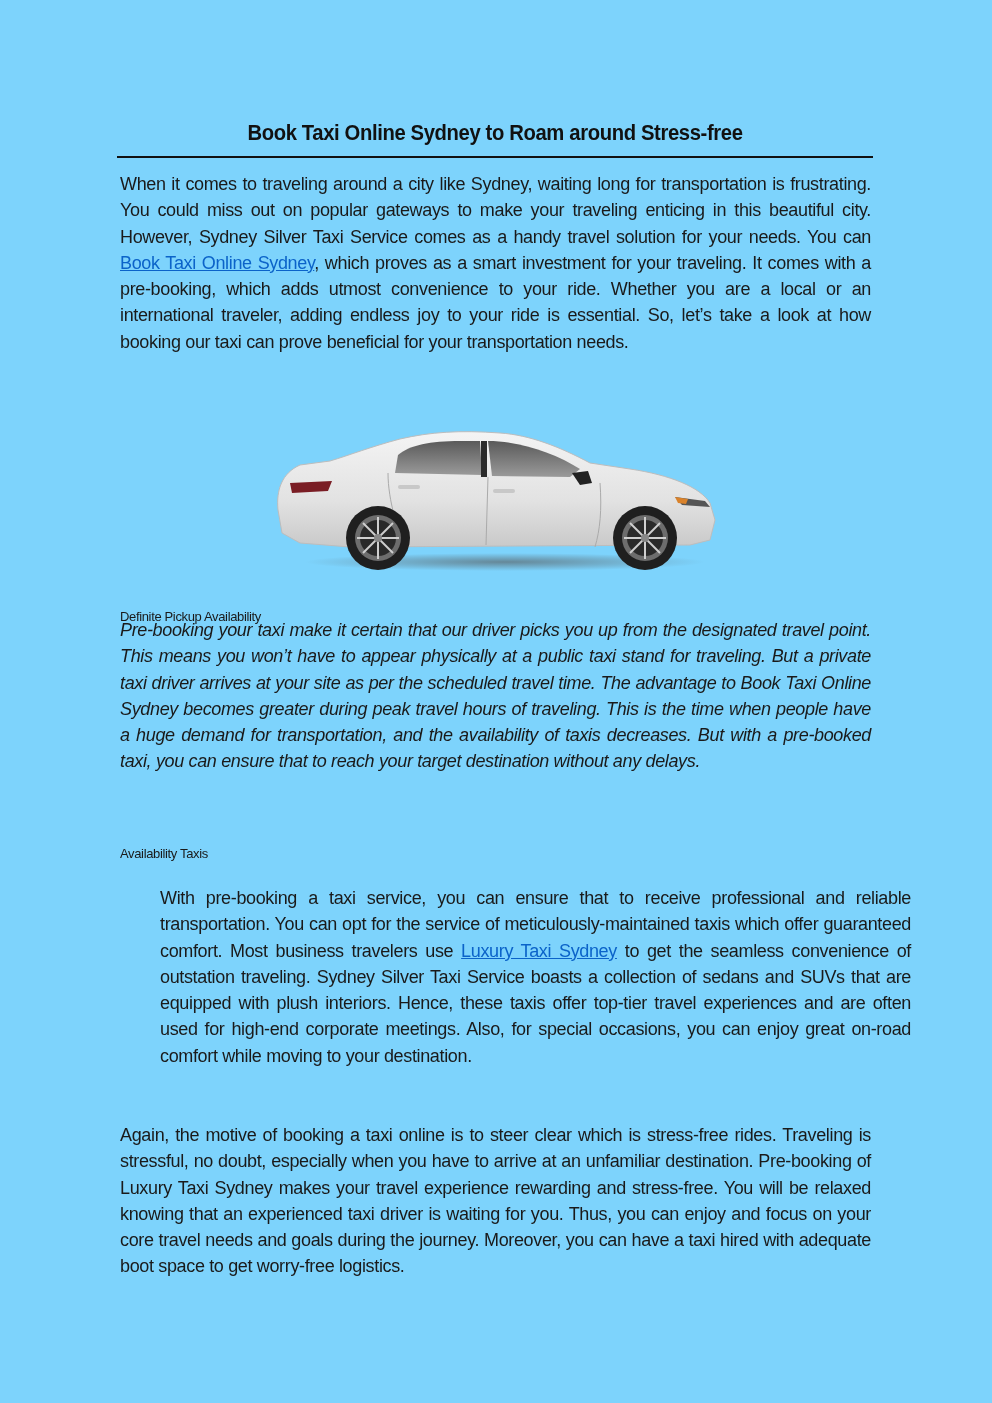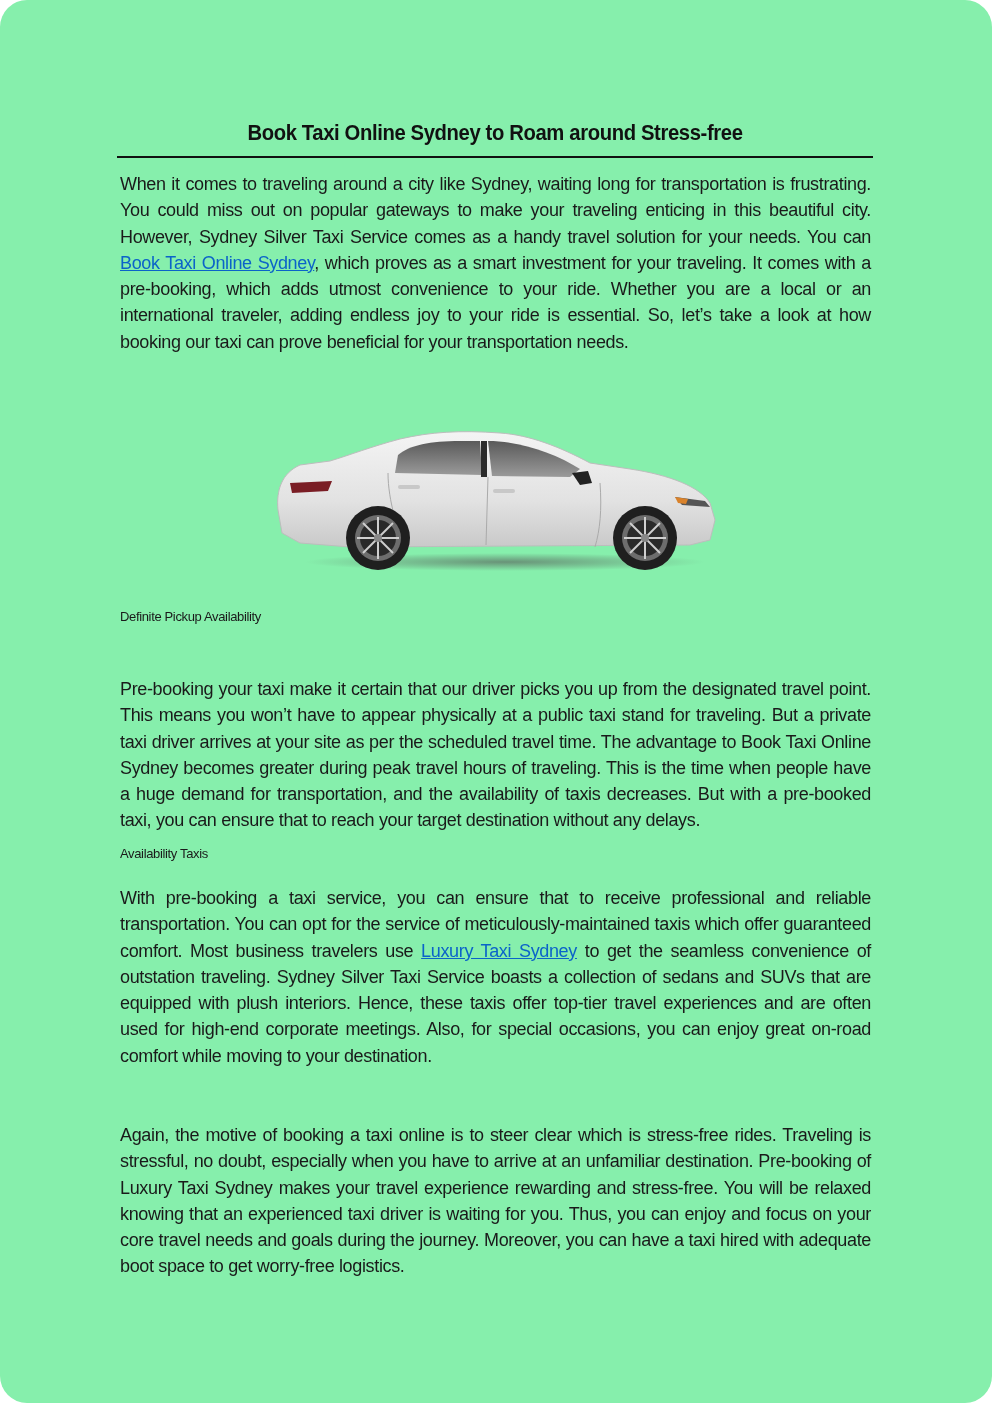--- a/index.html
+++ b/index.html
@@ -1,17 +1,17 @@
 <!DOCTYPE html>
 <html><head>
 <meta charset="utf-8">
 <style>
   html, body { margin: 0; padding: 0; background: #ffffff; }
   body { width: 992px; height: 1403px; position: relative; overflow: hidden; }
-  .page { position: absolute; left: 0; top: 0; width: 992px; height: 1403px; background: #86efac; border-radius: 27px; }
+  .page { position: absolute; left: 0; top: 0; width: 992px; height: 1403px; background: #7dd3fc; }
   .title {
     position: absolute; left: 117px; top: 120px; width: 756px;
     text-align: center;
     font-family: "Liberation Sans", sans-serif;
     font-weight: bold; font-size: 22px; color: #111;
     letter-spacing: -0.4px;
     transform: scaleX(0.92); transform-origin: center;
   }
   .rule {
     position: absolute; left: 117px; top: 156px; width: 756px; height: 2px; background: #111;
@@ -107,28 +107,28 @@
         <line x1="360" y1="98" x2="390" y2="128"></line>
         <line x1="390" y1="98" x2="360" y2="128"></line>
       </g>
       <circle cx="375" cy="113" r="4" fill="#888"></circle>
     </g>
   </svg>
 
   <div class="block" style="top:609px;">
     <p class="heading-text">Definite Pickup Availability</p>
   </div>
-  <div class="block" style="top:676px;">
+  <div class="block" style="top:617px;font-style:italic;">
     <p class="body-text">Pre-booking your taxi make it certain that our driver picks you up from the designated travel point. This means you won’t have to appear physically at a public taxi stand for traveling. But a private taxi driver arrives at your site as per the scheduled travel time. The advantage to Book Taxi Online Sydney becomes greater during peak travel hours of traveling. This is the time when people have a huge demand for transportation, and the availability of taxis decreases. But with a pre-booked taxi, you can ensure that to reach your target destination without any delays.</p>
   </div>
 
   <div class="block" style="top:846px;">
     <p class="heading-text">Availability Taxis</p>
   </div>
-  <div class="block" style="top:885px;">
+  <div class="block" style="top:885px;margin-left:40px;">
     <p class="body-text"><span>With pre-booking a taxi service, you can ensure that to receive professional and reliable transportation. You can opt for the service of meticulously-maintained taxis which offer guaranteed comfort. Most business travelers use </span><a href="#" class="doc-link">Luxury Taxi Sydney</a><span> to get the seamless convenience of outstation traveling. Sydney Silver Taxi Service boasts a collection of sedans and SUVs that are equipped with plush interiors. Hence, these taxis offer top-tier travel experiences and are often used for high-end corporate meetings. Also, for special occasions, you can enjoy great on-road comfort while moving to your destination.</span></p>
   </div>
 
   <div class="block" style="top:1122px;">
     <p class="body-text">Again, the motive of booking a taxi online is to steer clear which is stress-free rides. Traveling is stressful, no doubt, especially when you have to arrive at an unfamiliar destination. Pre-booking of Luxury Taxi Sydney makes your travel experience rewarding and stress-free. You will be relaxed knowing that an experienced taxi driver is waiting for you. Thus, you can enjoy and focus on your core travel needs and goals during the journey. Moreover, you can have a taxi hired with adequate boot space to get worry-free logistics.</p>
   </div>
 
 </div>
 
 </body></html>

